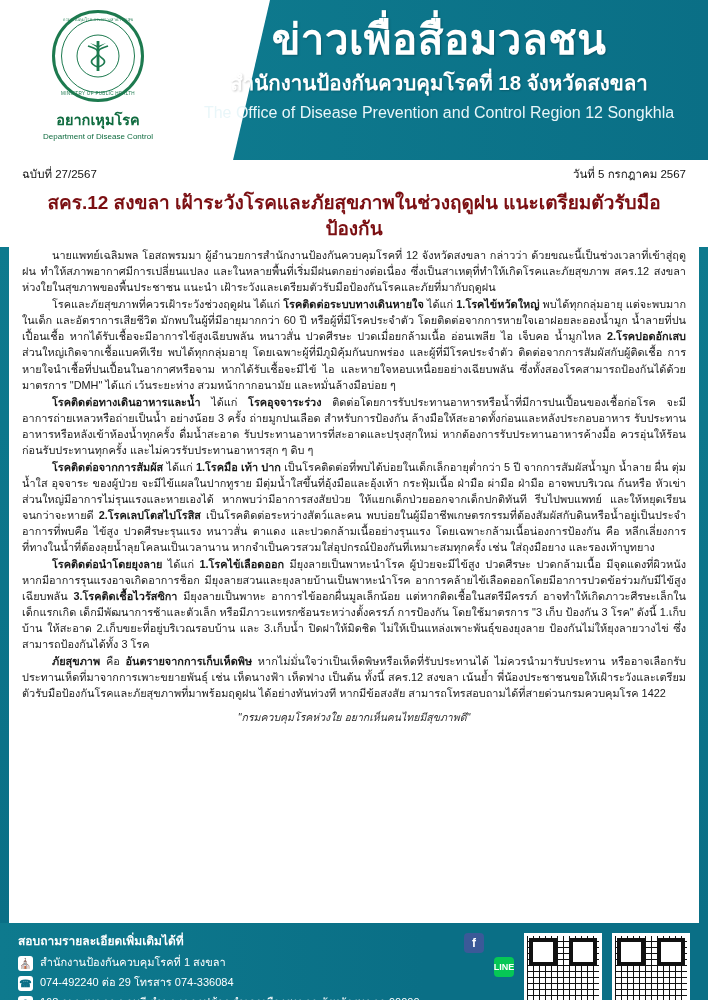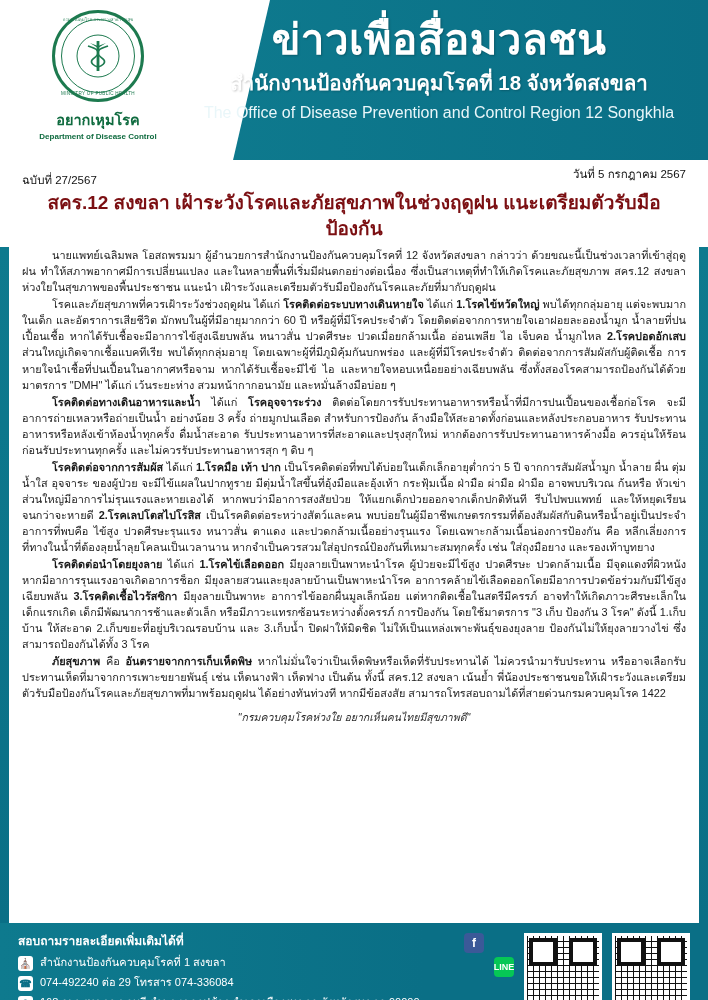--- a/index.html
+++ b/index.html
@@ -57,21 +57,21 @@
   }
   .org-th {
     margin-top: 6px;
     color: #0f6b3f;
     font-size: 14.5px;
     font-weight: bold;
   }
   .org-en {
     color: #0f6b3f;
     font-size: 8px;
-    font-weight: bold;
+    font-weight: normal;
     margin-top: 1px;
     text-align: center;
   }
   .header-right {
     position: absolute;
     left: 196px; top: 0; right: 0; height: 188px;
     color: #ffffff;
     padding: 18px 32px 0 6px;
     text-align: center;
   }
@@ -101,21 +101,21 @@
   }
 
   
   .meta {
     position: relative;
     height: 26px;
     padding: 4px 22px 0 22px;
     font-size: 11.5px;
     color: #111111;
   }
-  .meta .left { position:absolute; left: 22px; top: 11px; }
+  .meta .left { position:absolute; left: 22px; top: 5px; }
   .meta .right { position:absolute; right: 22px; top: 5px; }
 
   
   .headline {
     text-align: center;
     font-size: 19px;
     font-weight: bold;
     color: #7b0f12;
     padding: 4px 30px 6px;
     line-height: 1.35;

